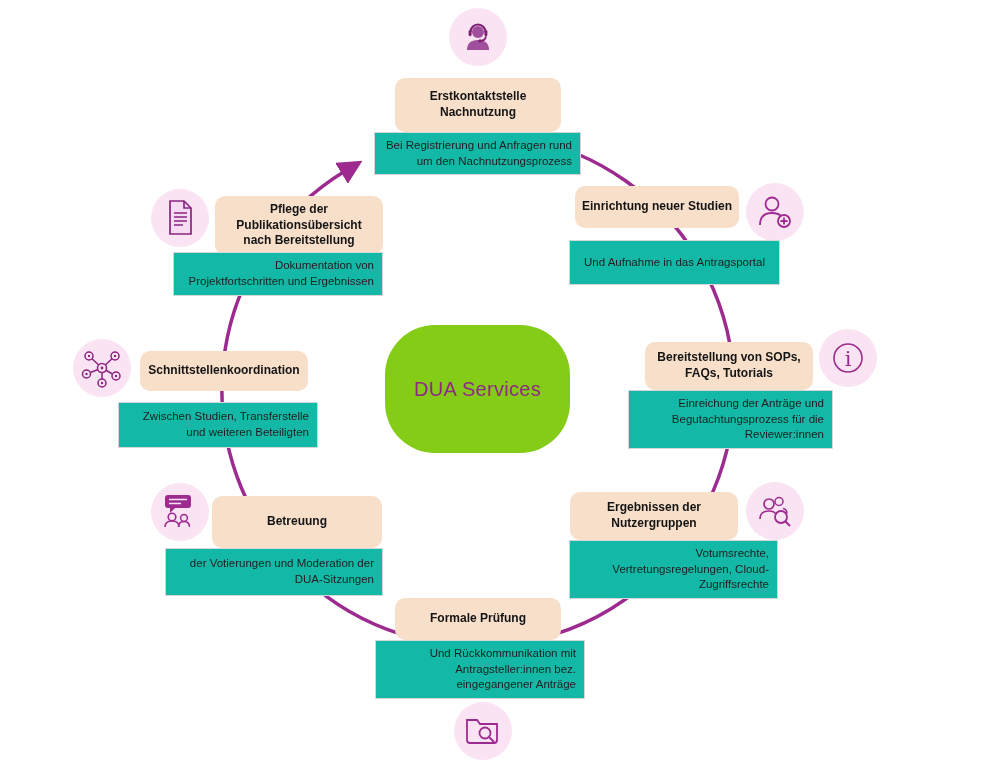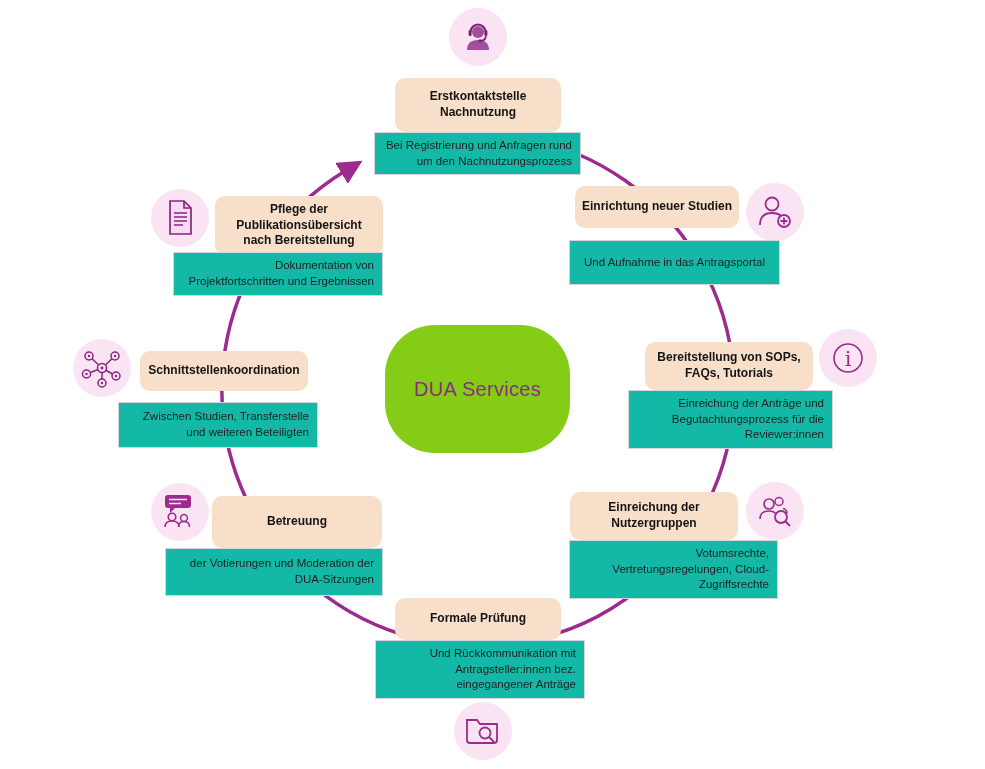--- a/index.html
+++ b/index.html
@@ -118,21 +118,21 @@
 
   <div class="title-box n2t">Bereitstellung von SOPs, FAQs, Tutorials</div>
   <div class="desc-box n2d">Einreichung der Anträge und Begutachtungsprozess für die Reviewer:innen</div>
   <div class="icon-bubble n2i">
     <svg width="44" height="44" viewBox="0 0 44 44">
       <circle cx="22" cy="22" r="14" fill="none" stroke="#9d2b8f" stroke-width="1.6"></circle>
       <text x="22" y="30" text-anchor="middle" font-family="DejaVu Serif, serif" font-size="21" fill="#9d2b8f">i</text>
     </svg>
   </div>
 
-  <div class="title-box n3t">Einreichung der Nutzergruppen</div>
+  <div class="title-box n3t">Ergebnissen der Nutzergruppen</div>
   <div class="desc-box n3d">Votumsrechte, Vertretungsregelungen, Cloud-Zugriffsrechte</div>
   <div class="icon-bubble n3i">
     <svg width="44" height="44" viewBox="0 0 44 44">
       <circle cx="16" cy="15" r="5" fill="none" stroke="#9d2b8f" stroke-width="1.7"></circle>
       <path d="M7,30 Q7,22 16,22 q5,0 7,3" fill="none" stroke="#9d2b8f" stroke-width="1.7"></path>
       <circle cx="26" cy="12.5" r="4" fill="none" stroke="#9d2b8f" stroke-width="1.5"></circle>
       <path d="M30,19.5 q4,1 4,5" fill="none" stroke="#9d2b8f" stroke-width="1.5"></path>
       <circle cx="28" cy="28" r="6" fill="none" stroke="#9d2b8f" stroke-width="1.8"></circle>
       <path d="M32.5,32.5 L37,37" stroke="#9d2b8f" stroke-width="2"></path>
     </svg>

